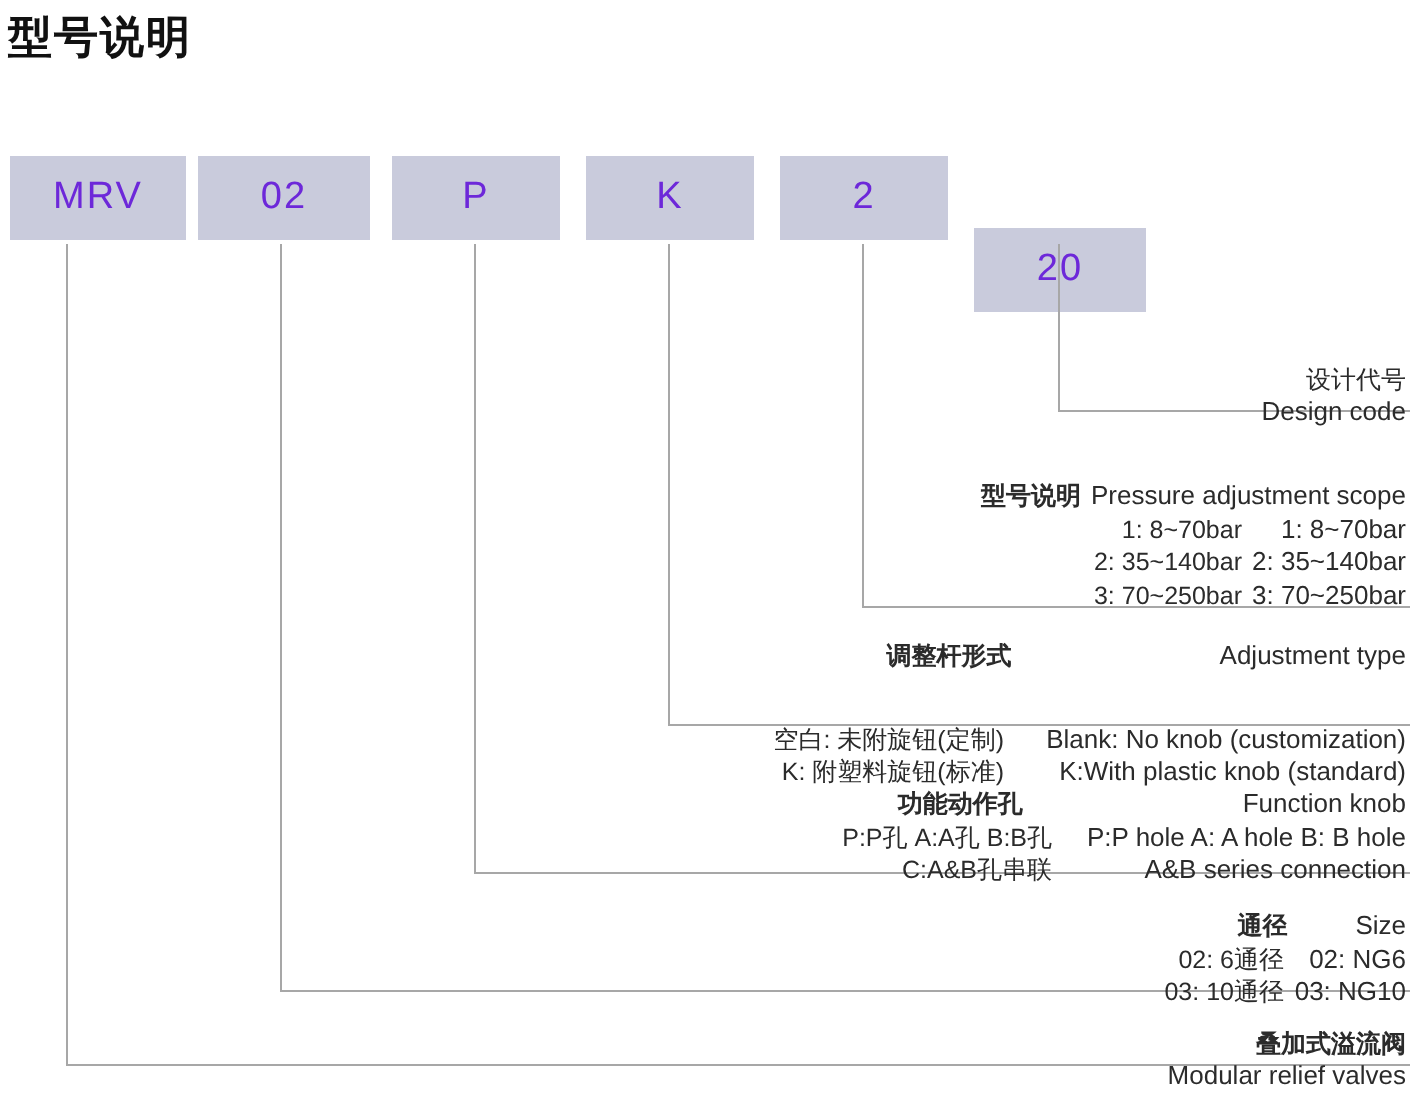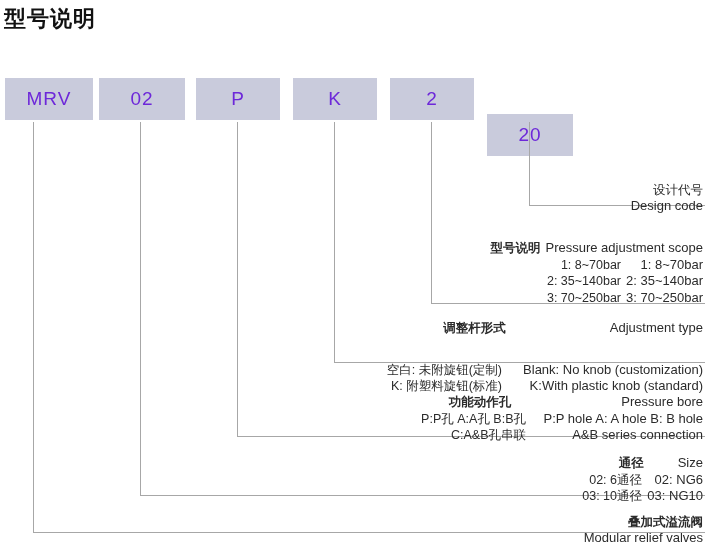--- a/index.html
+++ b/index.html
@@ -179,21 +179,21 @@
       <span class="zh col-zh" style="width:132px;text-align:right;">K: 附塑料旋钮(标准)</span>
       <span class="gap-sm"></span>
       <span class="en col-en" style="width:196px;">K:With plastic knob (standard)</span>
     </div>
   </div>
 
   <div class="desc" style="top:394px;">
     <div class="headrow head">
       <span class="zh">功能动作孔</span>
       <span class="gap-sm" style="width:110px;"></span>
-      <span class="en">Pressure bore</span>
+      <span class="en">Function knob</span>
     </div>
     <div class="row">
       <span class="zh col-zh" style="width:130px;">P:P孔  A:A孔  B:B孔</span>
       <span class="gap-sm"></span>
       <span class="en col-en" style="width:172px;">P:P hole   A: A hole   B: B hole</span>
     </div>
     <div class="row">
       <span class="zh col-zh" style="width:130px;">C:A&amp;B孔串联</span>
       <span class="gap-sm"></span>
       <span class="en col-en" style="width:172px;">A&amp;B series connection</span>

